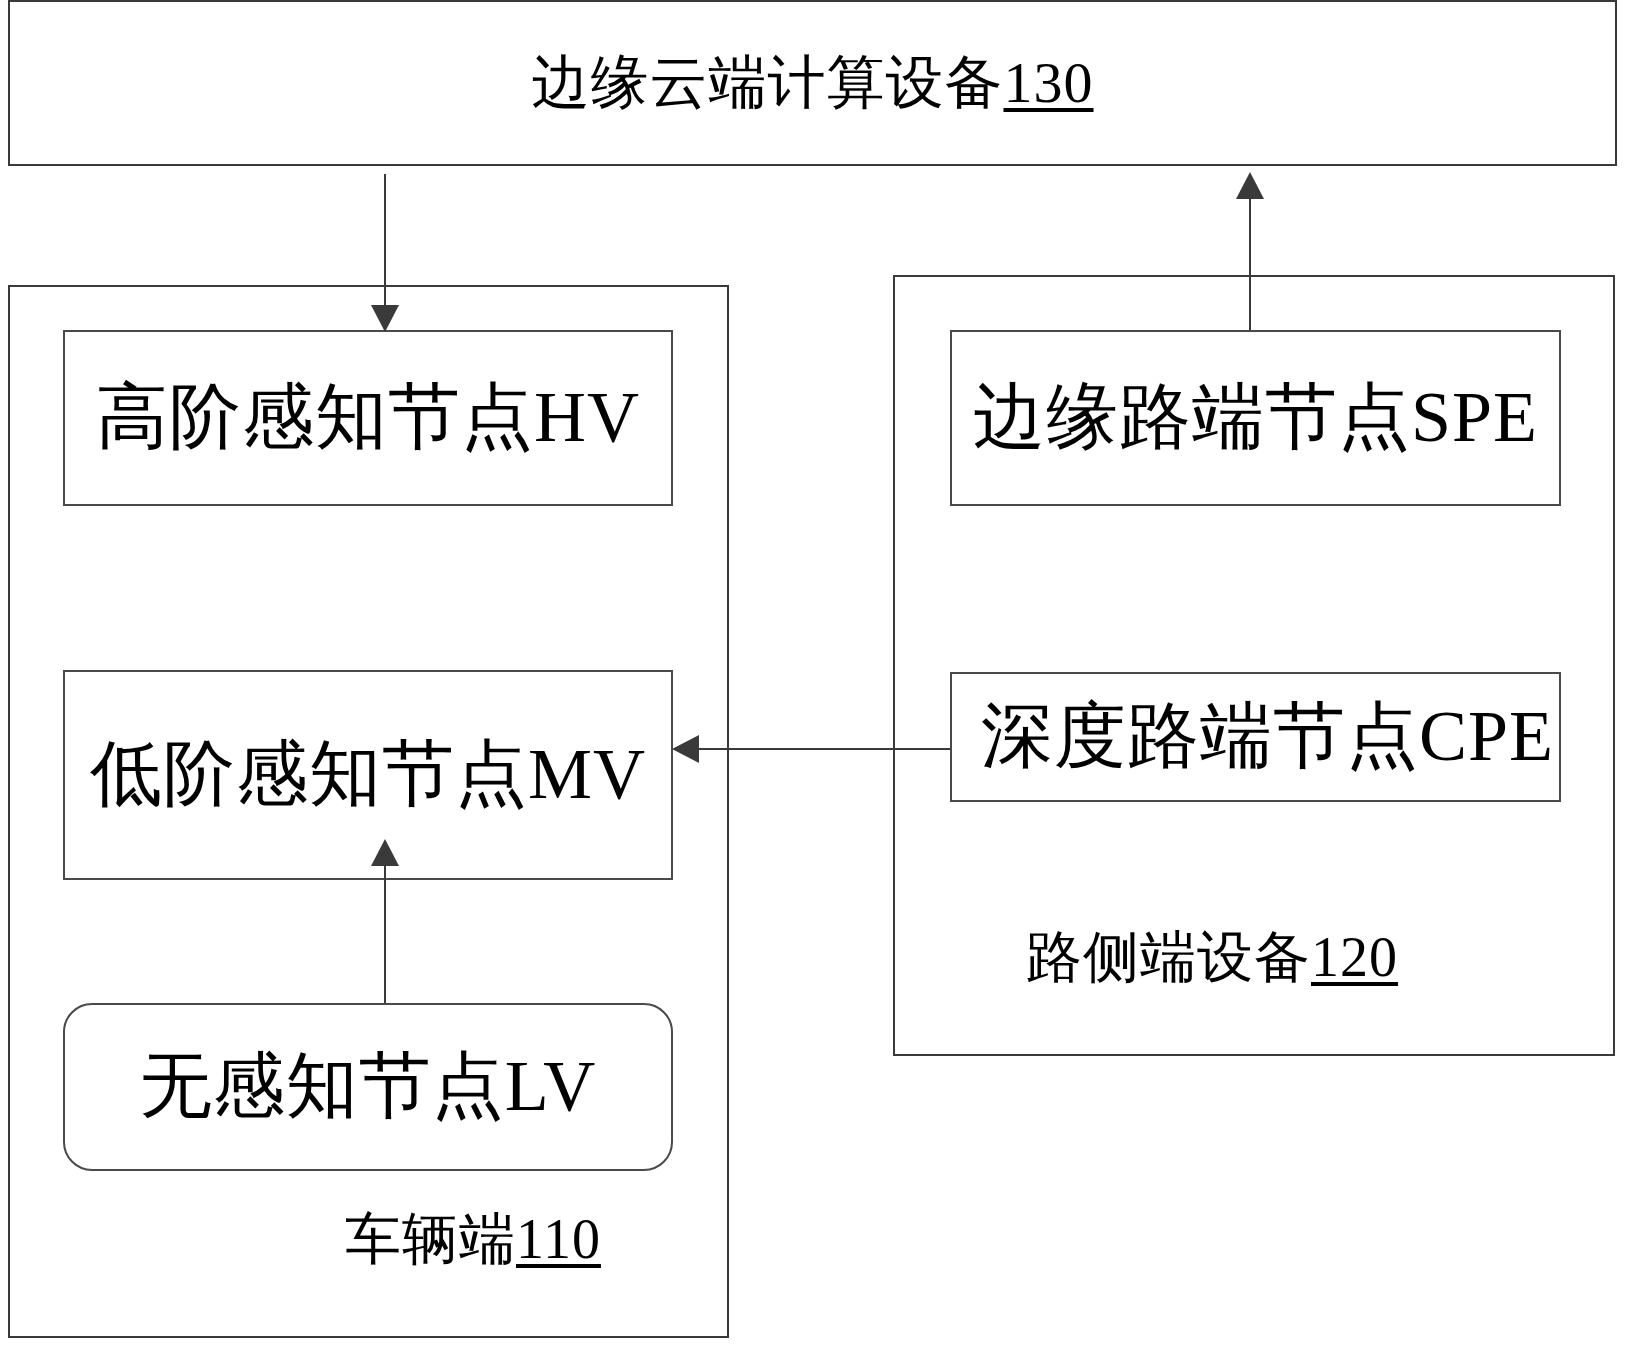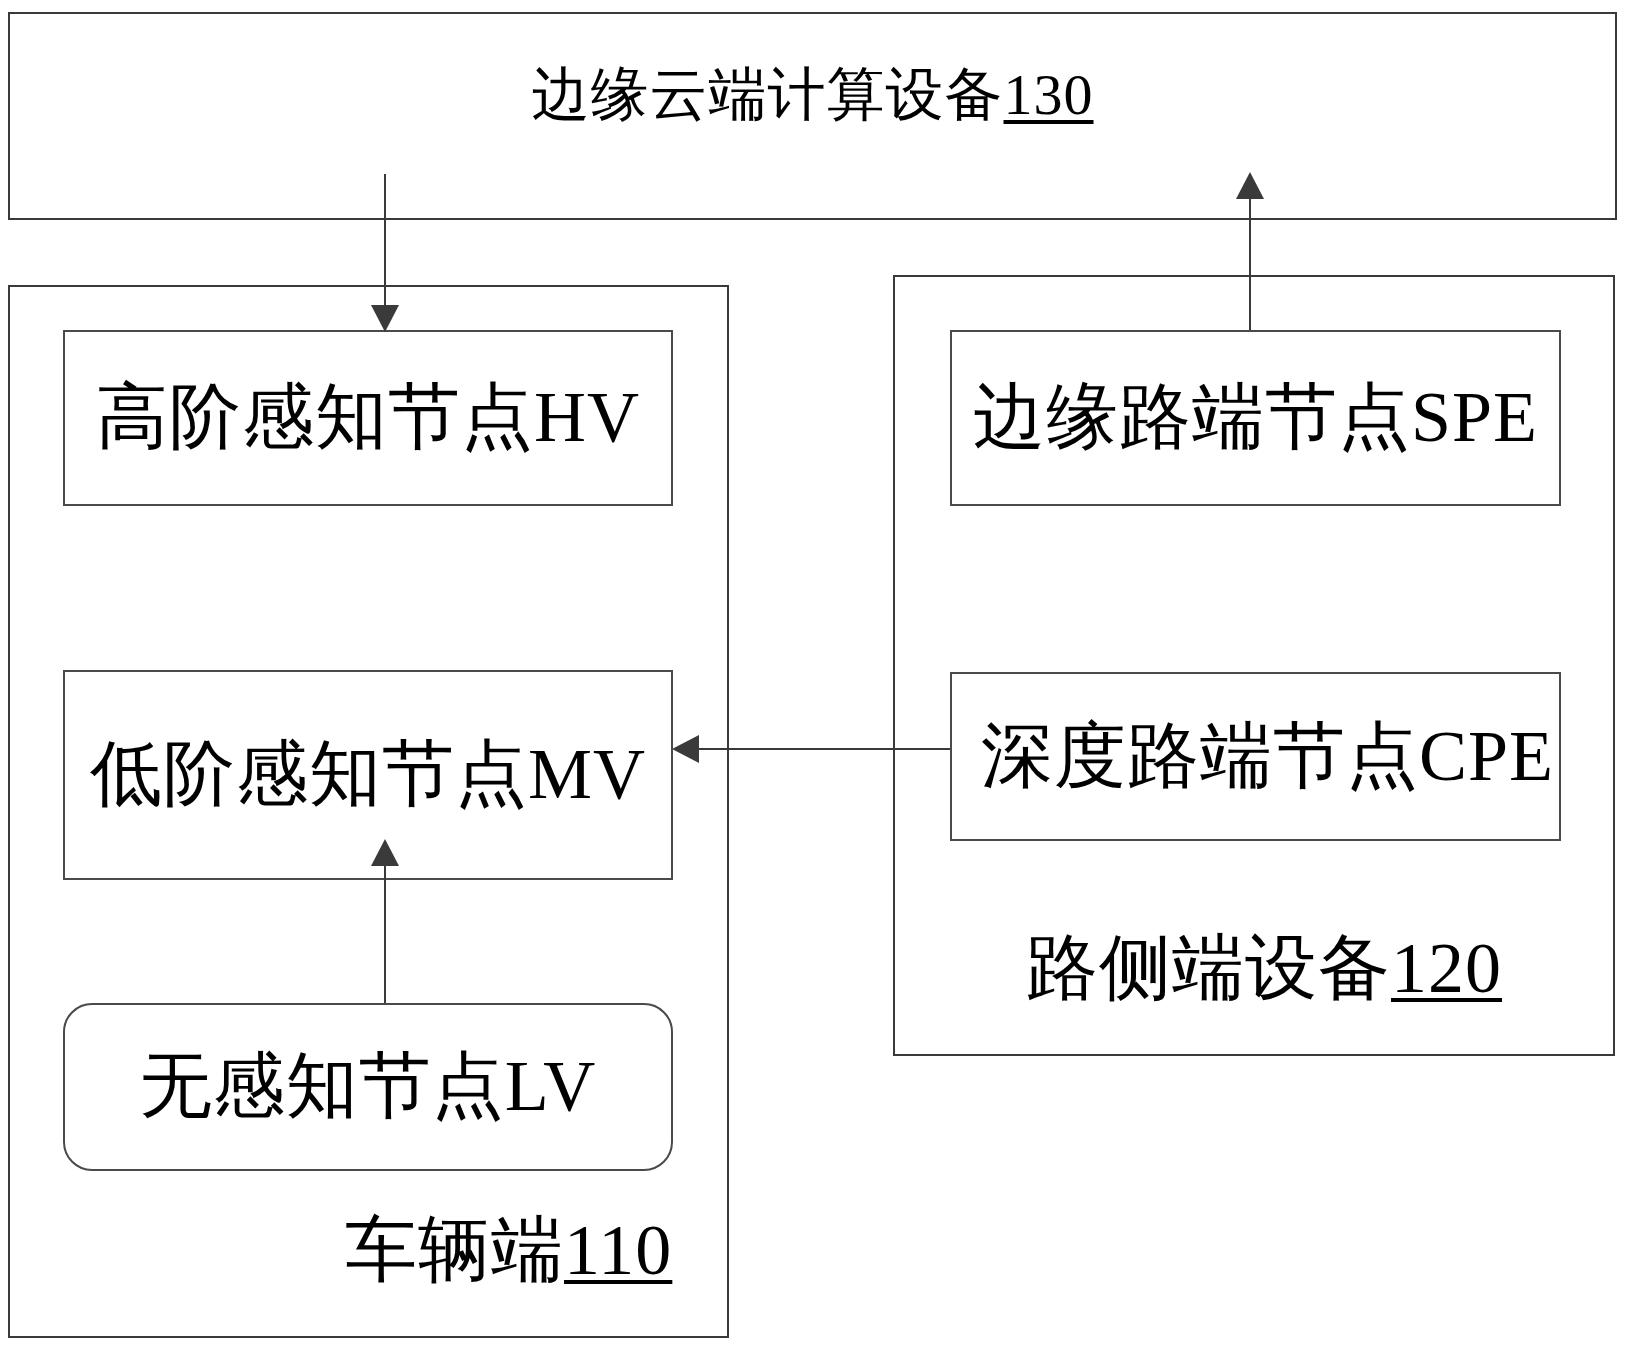--- a/index.html
+++ b/index.html
@@ -29,21 +29,21 @@
   }
   .node-label {
     font-size: 72px;
     line-height: 1.1;
     color: #000000;
     white-space: nowrap;
     letter-spacing: 1px;
   }
   .group-title {
     position: absolute;
-    font-size: 72px;
+    font-size: 56px;
     color: #000000;
     white-space: nowrap;
     letter-spacing: 1px;
   }
   .cloud-title {
     position: absolute;
     left: 0;
     right: 0;
     text-align: center;
     font-size: 58px;
@@ -63,21 +63,21 @@
     width: 1625px;
     height: 1347px;
     pointer-events: none;
   }
 </style>
 </head>
 <body>
 
 <div id="canvas">
 
-  <div class="box" style="left:8px; top:12px; width:1609px; height:208px;">
+  <div class="box" style="left:8px; top:0; width:1609px; height:166px;">
     <div class="cloud-title" style="top:42px;">
       <span>边缘云端计算设备</span><span class="u">130</span>
     </div>
   </div>
 
   <div class="box" style="left:8px; top:285px; width:721px; height:1053px;">
   </div>
 
   <div class="box node-box" style="left:63px; top:330px; width:610px; height:176px;">
     <span class="node-label">高阶感知节点HV</span>
@@ -95,21 +95,21 @@
     <span>车辆端</span><span class="u">110</span>
   </div>
 
   <div class="box" style="left:893px; top:275px; width:722px; height:781px;">
   </div>
 
   <div class="box node-box" style="left:950px; top:330px; width:611px; height:176px;">
     <span class="node-label">边缘路端节点SPE</span>
   </div>
 
-  <div class="box node-box" style="left:950px; top:672px; width:611px; height:169px;padding-left:24px;">
+  <div class="box node-box" style="left:950px; top:672px; width:611px; height:130px;padding-left:24px;">
     <span class="node-label">深度路端节点CPE</span>
   </div>
 
   <div class="group-title" style="left:1026px; top:920px;">
     <span>路侧端设备</span><span class="u">120</span>
   </div>
 
   <svg class="arrows" viewBox="0 0 1625 1347">
     <defs>
       <marker id="arrowDown" markerWidth="18" markerHeight="18" refX="5" refY="9" orient="auto" markerUnits="userSpaceOnUse">

